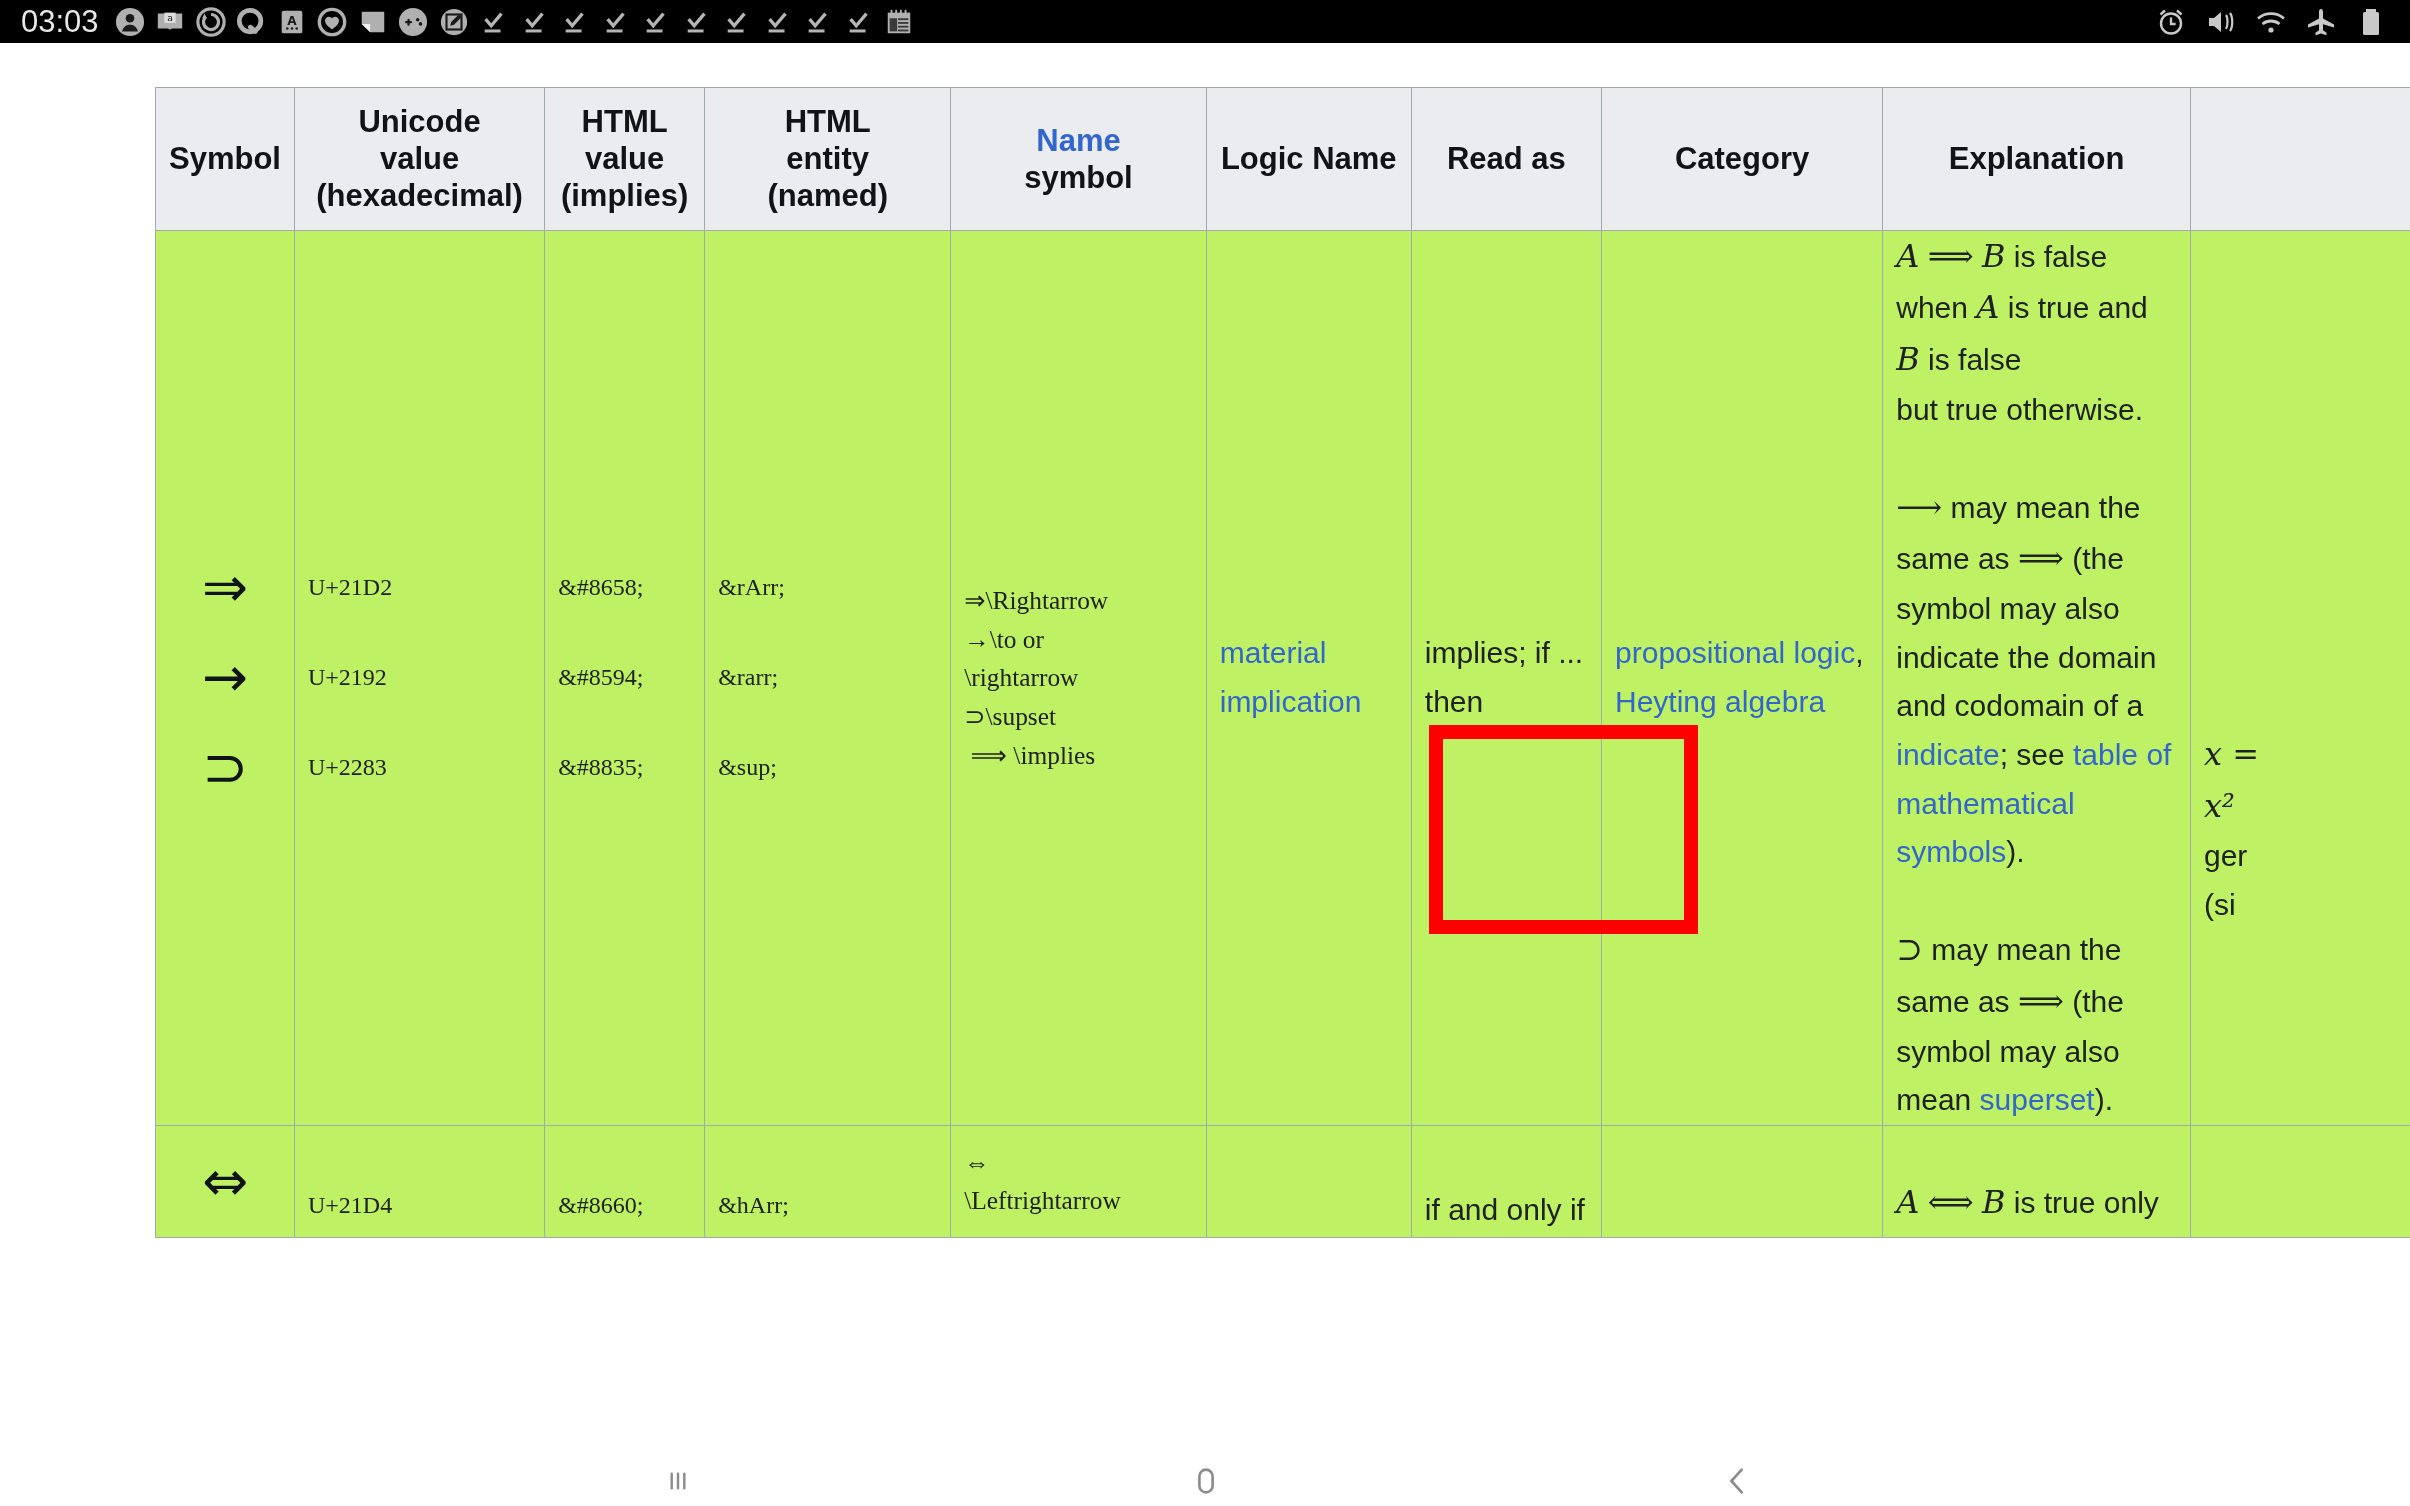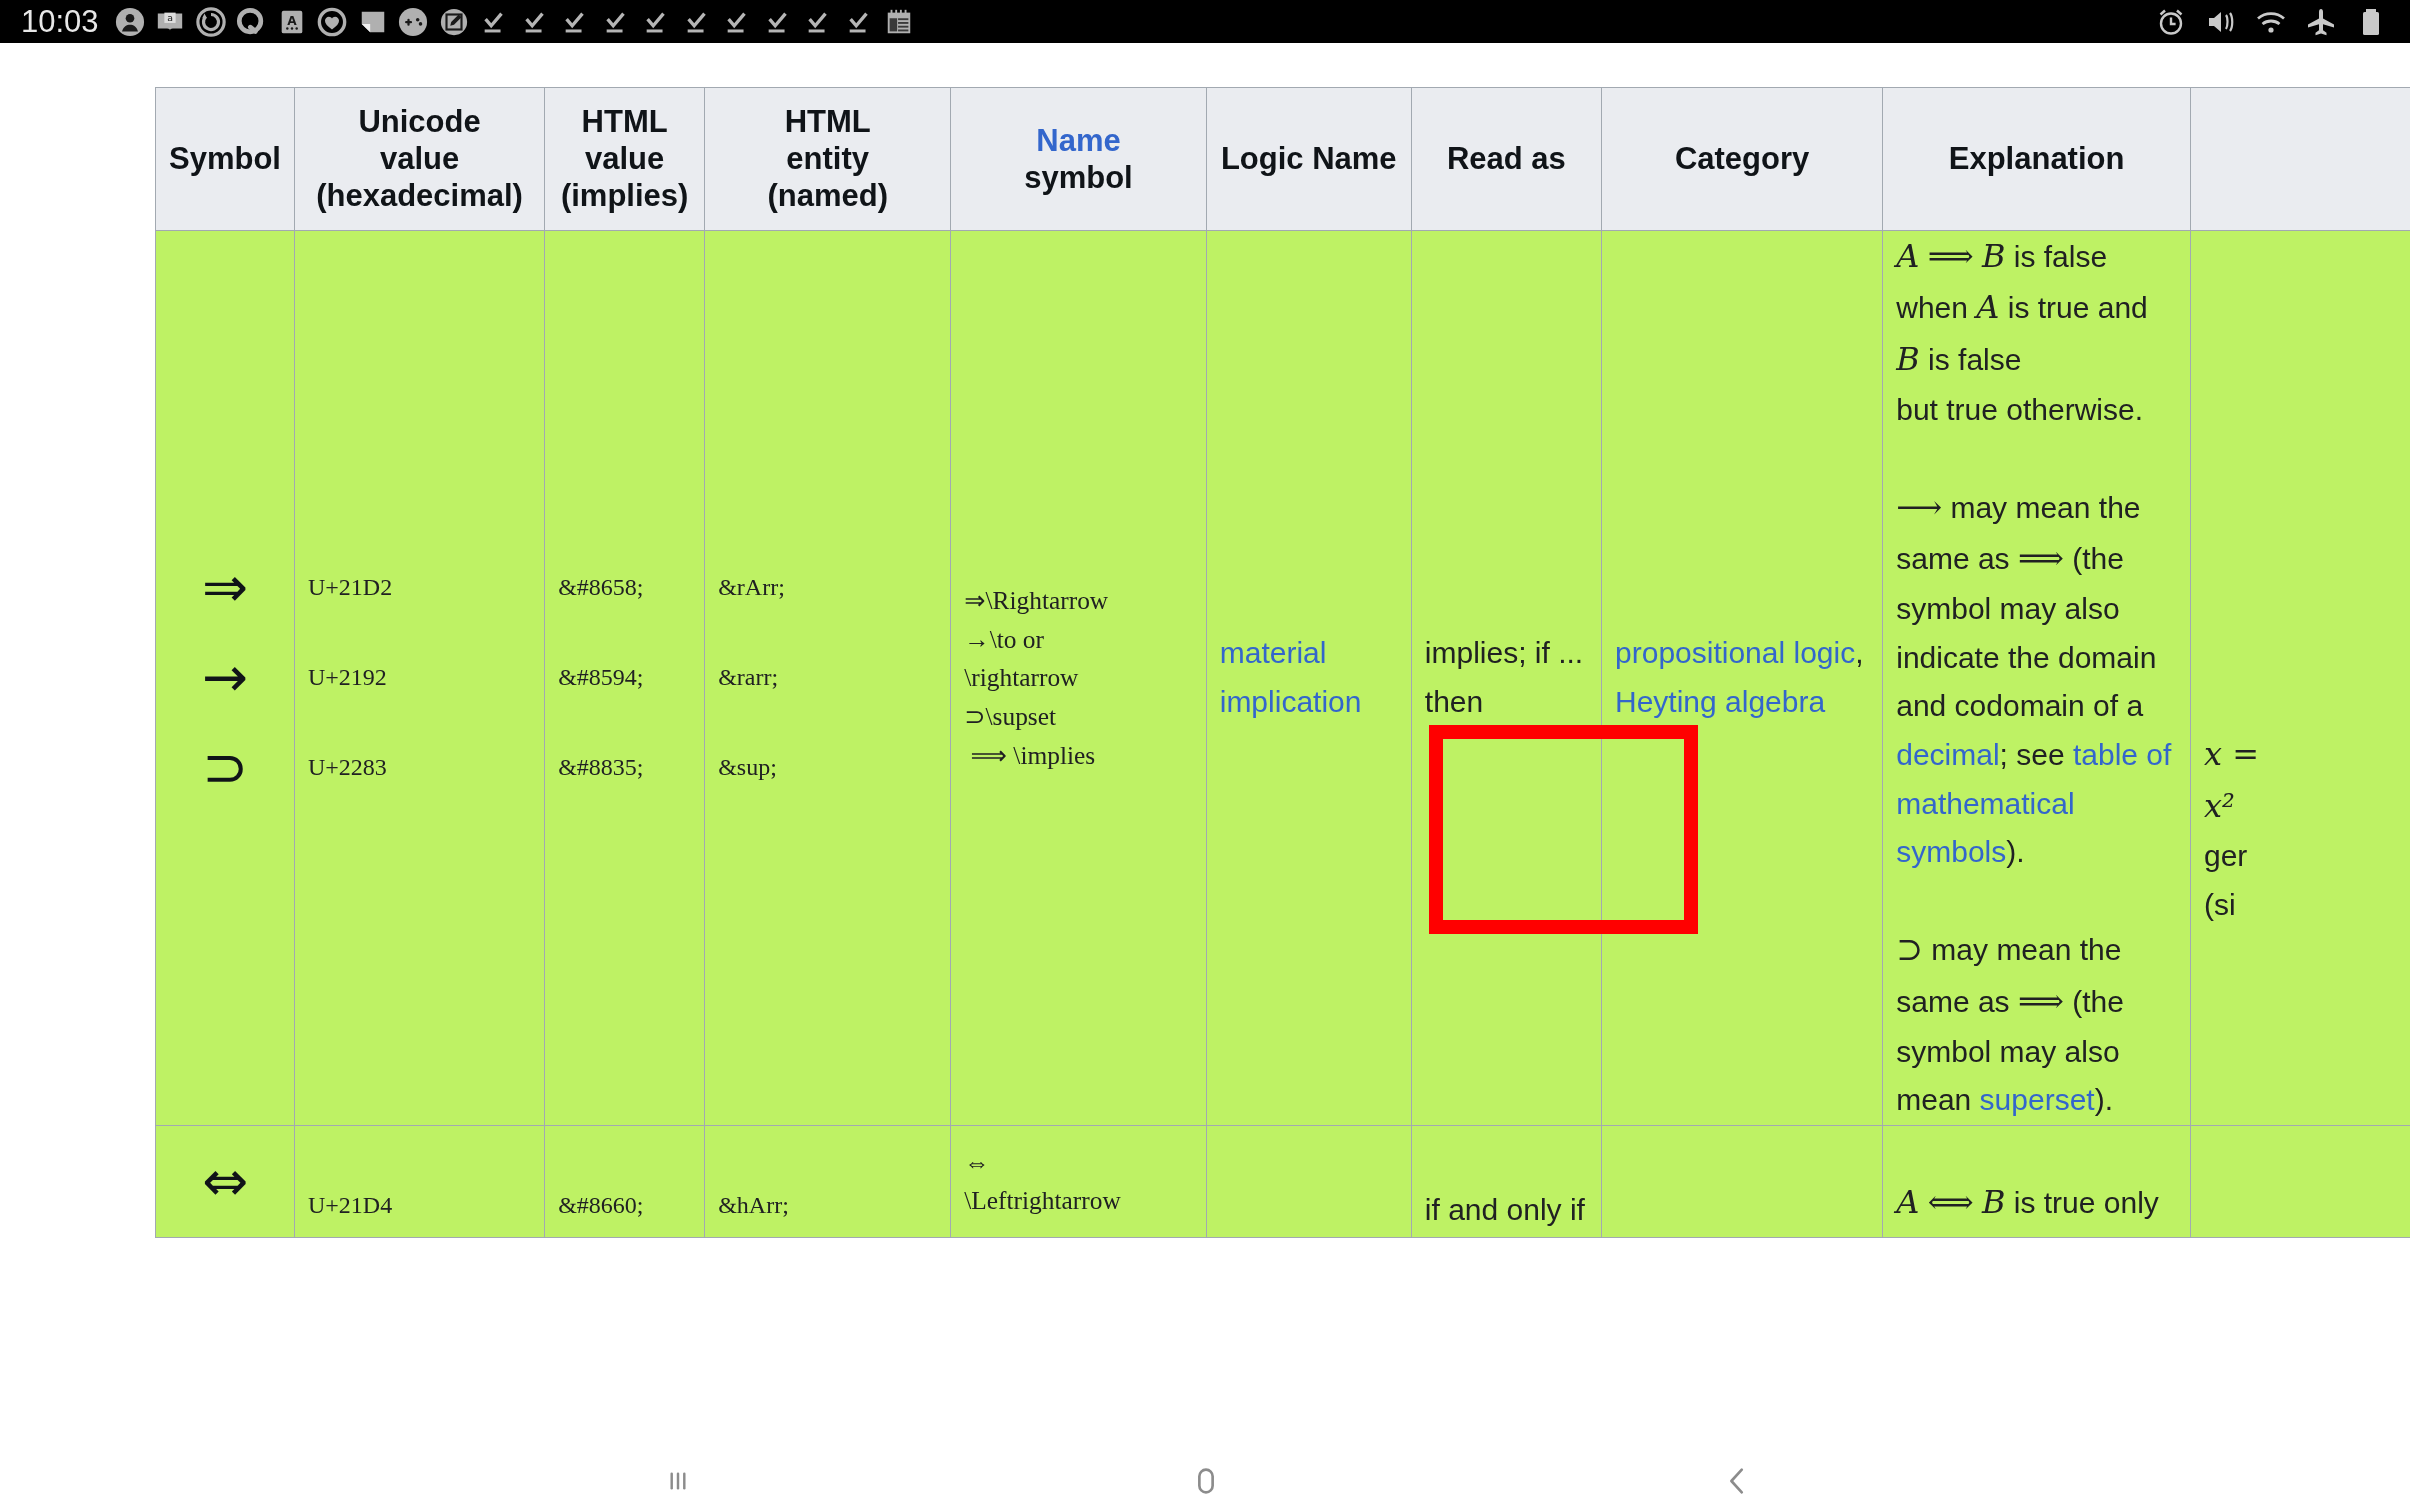--- a/index.html
+++ b/index.html
@@ -114,21 +114,21 @@
   }
   #nav-recents{left:621px;}
   #nav-home{left:1149px;}
   #nav-back{left:1681px;}
 </style>
 </head>
 <body>
 
 <div id="statusbar">
   <div id="status-left">
-    <div id="clock">10:03</div>
+    <div id="clock">03:03</div>
 
     <div class="sicon">
       <svg width="30" height="30" viewBox="0 0 32 32">
           <circle cx="16" cy="16" r="15" fill="#b0b0b0"></circle>
           <circle cx="16" cy="12" r="4.6" fill="#1a1a1a"></circle>
           <path d="M7.5 26c1.4-5 5-7 8.5-7s7.1 2 8.5 7z" fill="#1a1a1a"></path>
         </svg>
     </div>
     <div class="sicon">
       <svg width="30" height="30" viewBox="0 0 32 32">
@@ -422,21 +422,21 @@
         </td>
         <td class="vtop">
           <div class="expl">
             <span class="mathit">A</span>
             <span class="mathop">⟹</span>
             <span class="mathit">B</span><span> is false when </span><span class="mathit">A</span><span> is true and </span><span class="mathit">B</span><span> is false</span>
             <div>but true otherwise.</div>
           </div>
           <div class="expl" style="height:47px">&nbsp;</div>
           <div class="expl">
-            <span class="mathsym">⟶</span><span> may mean the same as </span><span class="mathsym">⟹</span><span> (the symbol may also indicate the domain and codomain of a </span><a class="lnk" href="#">decimal</a><span>; see </span><a class="lnk" href="#">table of mathematical symbols</a><span>).</span>
+            <span class="mathsym">⟶</span><span> may mean the same as </span><span class="mathsym">⟹</span><span> (the symbol may also indicate the domain and codomain of a </span><a class="lnk" href="#">indicate</a><span>; see </span><a class="lnk" href="#">table of mathematical symbols</a><span>).</span>
           </div>
           <div class="expl" style="height:47px">&nbsp;</div>
           <div class="expl">
             <span class="mathsym">⊃</span><span> may mean the same as </span><span class="mathsym">⟹</span><span> (the symbol may also mean </span><a class="lnk" href="#">superset</a><span>).</span>
           </div>
         </td>
         <td class="vtop">
           <div class="mathit" style="padding-top:303px">x =</div>
           <div class="mathit">x²</div>
           <div class="expl">ger</div>

